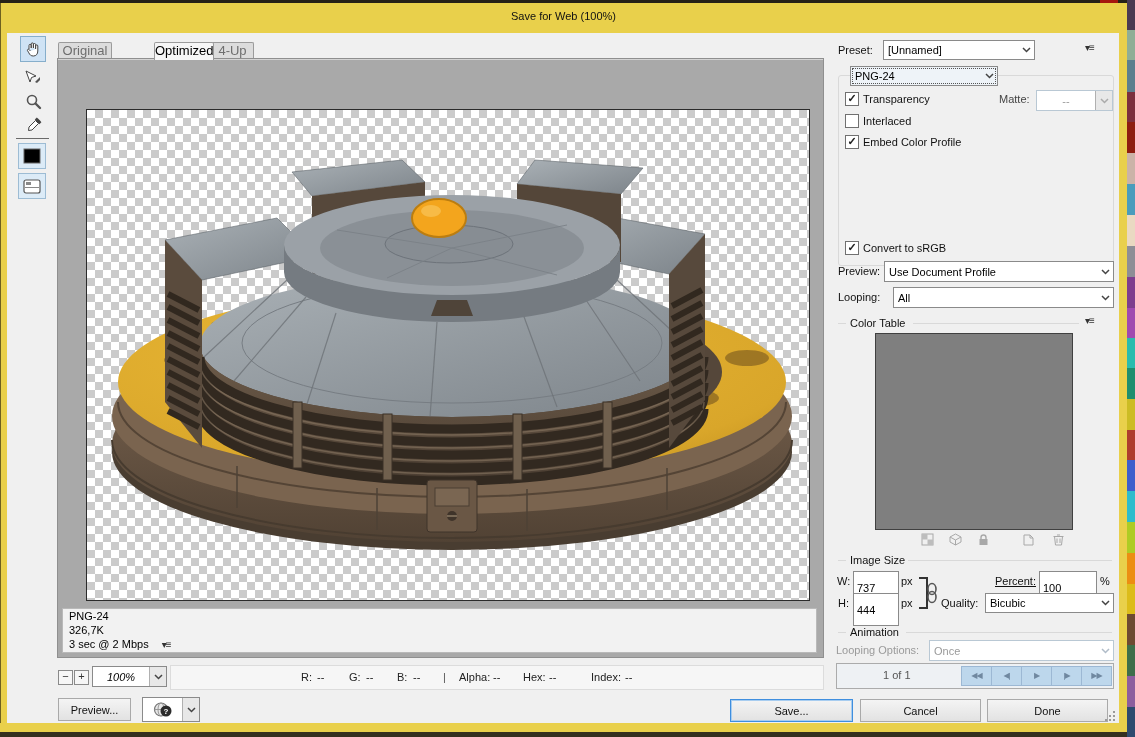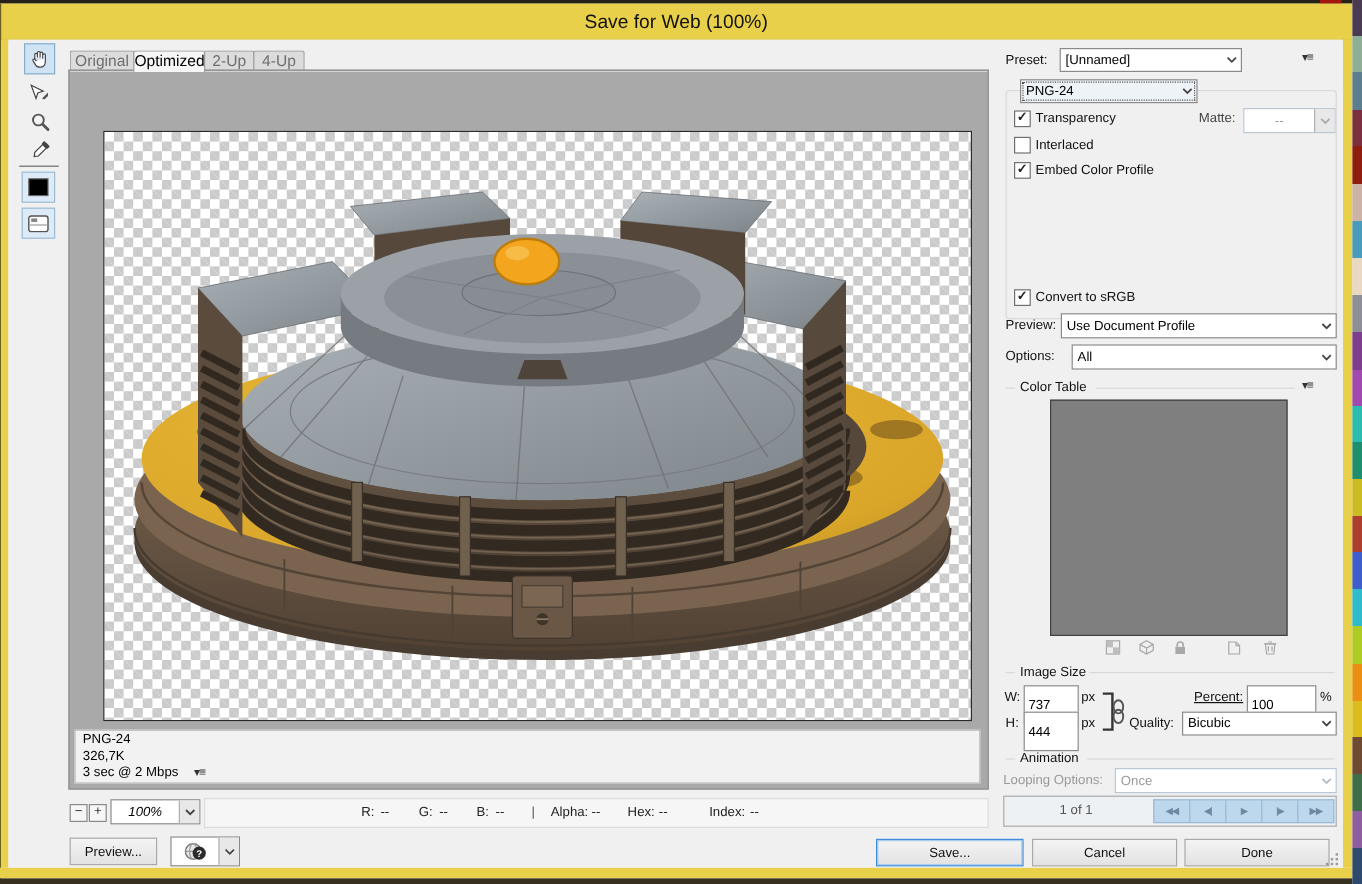--- a/index.html
+++ b/index.html
@@ -2,21 +2,21 @@
 <html style="--titlebar-bg: #e9d04b; --hazard-yellow: #d9a62a; --accent-orange: #f3a51d;"><head>
 <meta charset="utf-8">
 <style>
   html,body{margin:0;padding:0;background:#222;}
   .window{position:relative;width:1135px;height:737px;font-family:"Liberation Sans",sans-serif;font-size:11px;color:#000;overflow:hidden;background:#f0f0f0;}
   .abs{position:absolute;}
   
   .frame-top{left:0;top:0;width:1127px;height:3px;background:#262117;}
   .frame-top-red{left:1100px;top:0;width:18px;height:3px;background:#a5170e;}
   .titlebar{left:0;top:3px;width:1127px;height:30px;background:var(--titlebar-bg,#e9d04b);border-bottom:1px solid #cdb83e;}
-  .titlebar .title{position:absolute;left:0;right:0;top:7px;text-align:center;font-size:16px;color:#111;}
+  .titlebar .title{position:absolute;left:0;right:0;top:7px;text-align:center;font-size:11px;color:#111;}
   .edge-left-dark{left:0;top:3px;width:1px;height:734px;background:#6e6120;}
   .edge-left-yellow{left:1px;top:33px;width:6px;height:690px;background:var(--titlebar-bg,#e9d04b);}
   .edge-right-yellow{left:1119px;top:33px;width:8px;height:690px;background:var(--titlebar-bg,#e9d04b);}
   .frame-bottom-yellow{left:0;top:723px;width:1127px;height:9px;background:var(--titlebar-bg,#e9d04b);}
   .frame-bottom-dark{left:0;top:732px;width:1127px;height:5px;background:#35301f;}
   .desktop-strip{left:1127px;top:0;width:8px;height:737px;background:linear-gradient(to bottom,
     #4a3a52 0 30px,#8fae96 30px 60px,#5c7e8e 60px 92px,#7c2f3e 92px 122px,#8e1d10 122px 153px,
     #cbb3a8 153px 184px,#4a9cbc 184px 215px,#ead9c2 215px 246px,#8e8e96 246px 277px,#7e3e8e 277px 308px,
     #a04ab0 308px 338px,#2abcae 338px 368px,#1e8e6e 368px 399px,#ccbc24 399px 430px,#ae3e2e 430px 460px,
     #3e5ecc 460px 491px,#2ebccc 491px 522px,#aecc24 522px 553px,#ec8e12 553px 584px,#dcbc1a 584px 614px,
@@ -24,21 +24,21 @@
   
   .body{left:7px;top:33px;width:1112px;height:690px;background:#f0f0f0;}
   
   .tool{width:26px;height:24px;display:flex;align-items:center;justify-content:center;}
   .tool.sel{background:#cfe3f5;border:1px solid #86aecb;width:24px;height:24px;}
   .tool-divider{background:#6a6a6a;}
   .boxed{border:1px solid #9dbcd4;background:#dcebf7;display:flex;align-items:center;justify-content:center;}
   
   .tab{position:absolute;top:9px;height:16px;line-height:16px;text-align:center;font-size:13px;
        background:#dcdcdc;color:#6e6e6e;border:1px solid #9b9b9b;border-bottom:none;border-radius:2px 2px 0 0;}
-  .tab.active{background:#f6f6f6;color:#000;height:17px;z-index:2;}
+  .tab.active{background:#f6f6f6;color:#000;height:17px;z-index:2;margin-left:43px;}
   
   .preview{left:50px;top:25px;width:765px;height:598px;border:1px solid #8f8f8f;background:#a9a9a9;box-shadow:inset 0 1px 0 rgba(255,255,255,.5);}
   .checker{left:28px;top:50px;width:722px;height:490px;border:1px solid #2b2b2b;background-color:#fff;
     background-image:linear-gradient(45deg,#cbcbcb 25%,transparent 25%,transparent 75%,#cbcbcb 75%),
                      linear-gradient(45deg,#cbcbcb 25%,transparent 25%,transparent 75%,#cbcbcb 75%);
     background-position:0 0,8px 8px;background-size:16px 16px;}
   .pinfo{left:4px;top:549px;width:753px;height:43px;background:#f2f2f2;border:1px solid #b9b9b9;font-size:11px;}
   .pinfo div{margin:1px 0 0 6px;line-height:13px;}
   .menu-ic{font-size:10px;color:#333;letter-spacing:-1px;cursor:default;}
   
@@ -368,21 +368,21 @@
     <span class="lbl" style="left:831px;top:232px;">Preview:</span>
     <div class="abs combo" style="left:877px;top:228px;width:228px;height:19px;">
       <span class="val">Use Document Profile</span>
       <span class="arrow">
           <svg width="9" height="6">
             <path d="M1 1 L4.5 4.5 L8 1" stroke="#444" fill="none" stroke-width="1.5"></path>
           </svg>
         </span>
     </div>
 
-    <span class="lbl" style="left:831px;top:258px;">Options:</span>
+    <span class="lbl" style="left:831px;top:258px;">Looping:</span>
     <div class="abs combo" style="left:886px;top:254px;width:219px;height:19px;">
       <span class="val">All</span>
       <span class="arrow">
           <svg width="9" height="6">
             <path d="M1 1 L4.5 4.5 L8 1" stroke="#444" fill="none" stroke-width="1.5"></path>
           </svg>
         </span>
     </div>
 
     <div class="hline" style="left:831px;top:290px;width:8px;"></div>

